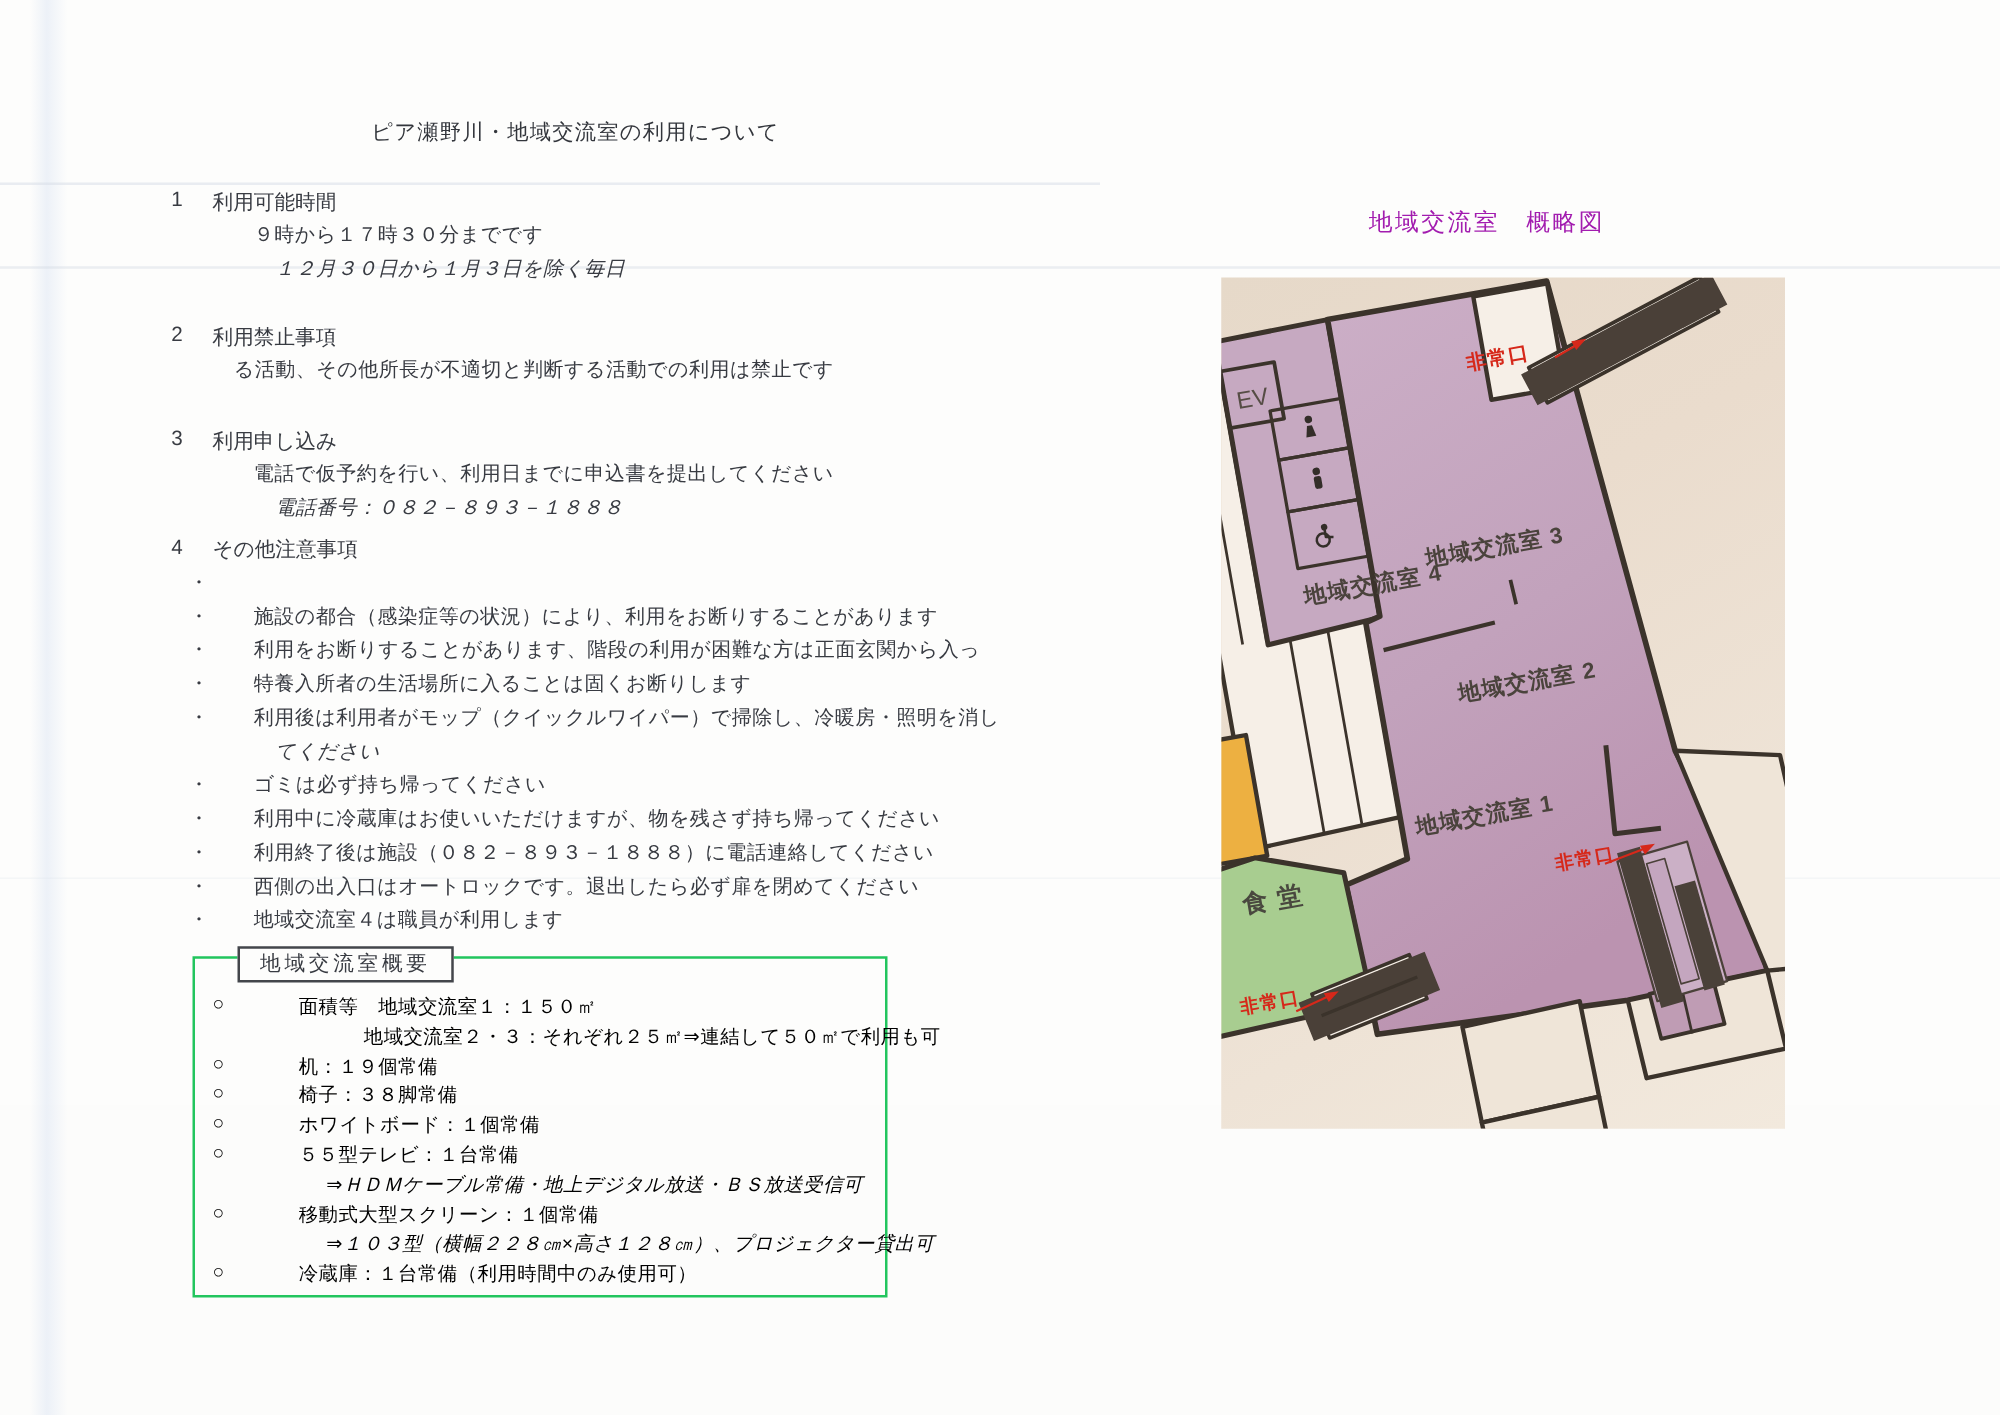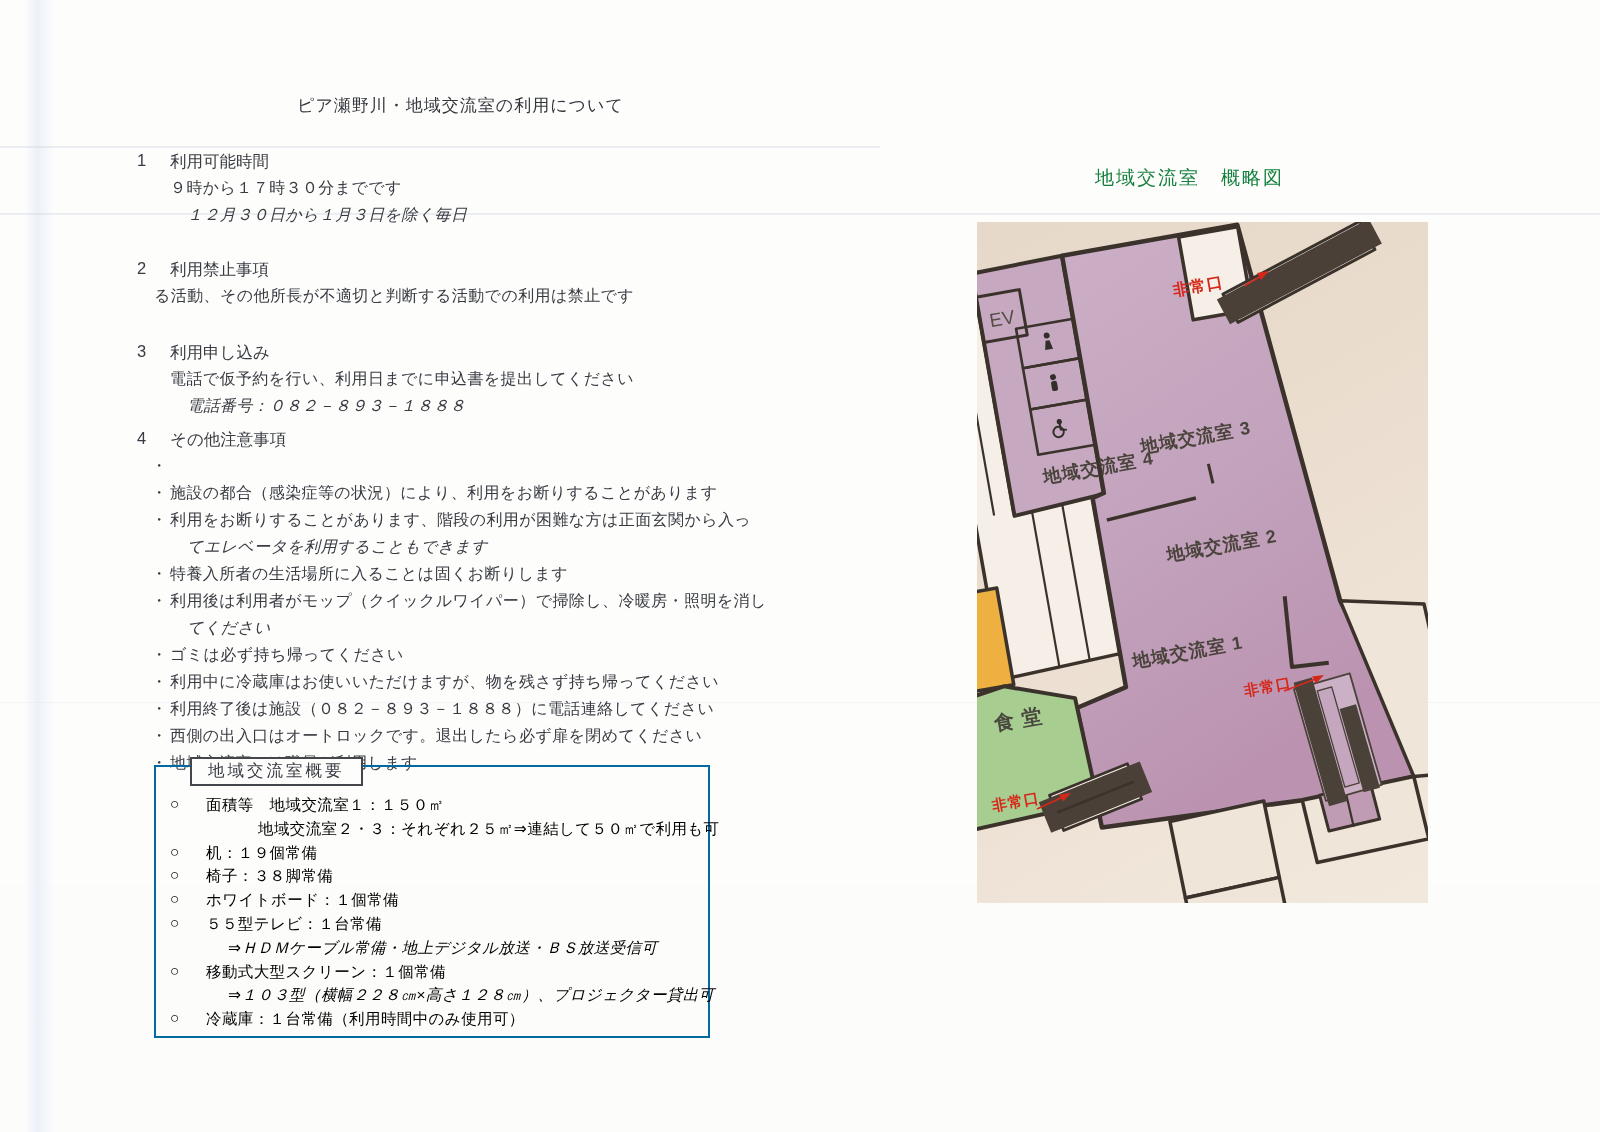--- a/index.html
+++ b/index.html
@@ -13,37 +13,37 @@
   .hline1{position:absolute;left:0;top:146px;width:880px;height:2px;background:rgba(213,220,229,.5);}
   .hline2{position:absolute;left:0;top:213px;width:1600px;height:2px;background:rgba(210,218,227,.42);}
   .hline3{position:absolute;left:0;top:702px;width:1600px;height:1px;background:rgba(220,226,234,.30);}
 
   .doc-title{position:absolute;left:297px;top:94px;font-size:17px;color:#33363c;letter-spacing:1px;}
 
   .sec{position:absolute;left:137px;color:#383b42;}
   .sh{display:flex;height:27px;font-size:16.5px;}
   .snum{width:33px;flex:none;}
   .slines{margin-left:14px;}
-  .ln{display:flex;height:27px;font-size:16px;letter-spacing:.4px;white-space:pre;}
+  .ln{display:flex;height:27px;font-size:16px;letter-spacing:.4px;white-space:pre;gap:33px;}
   .mk{width:19px;flex:none;}
   .tx[data-ind="1"]{margin-left:17px;font-style:italic;}
   .tx[data-ind="-1"]{margin-left:-16px;}
 
   
-  .sbox{position:absolute;left:154px;top:765px;width:552px;height:269px;border:2px solid #0369a1;}
+  .sbox{position:absolute;left:154px;top:765px;width:552px;height:269px;border:2px solid #22c55e;}
   .sbox-tab{position:absolute;left:34px;top:-10px;height:24px;padding:1px 16px 0 16px;border:2px solid #43464b;
     background:#fdfdfc;font-size:16.5px;letter-spacing:3px;color:#383b42;}
   .sbox-body{position:absolute;left:14px;top:28px;}
   .sbox .ln{height:23.8px;font-size:15.5px;}
   .sbox .mk{width:36px;}
   .sbox .tx[data-ind="1"]{margin-left:22px;}
   .sbox .tx[data-ind="2"]{margin-left:52px;}
 
   
-  .map-title{position:absolute;left:1095px;top:165px;font-size:19px;letter-spacing:2px;color:#15803d;}
+  .map-title{position:absolute;left:1095px;top:165px;font-size:19px;letter-spacing:2px;color:#a21caf;}
   .photo{position:absolute;left:977px;top:222px;width:451px;height:681px;overflow:hidden;
     background:linear-gradient(150deg,#e6d9c9 0%,#ead l 0,#eadccd 35%,#eee3d6 70%,#f2e9dd 100%);
     background:linear-gradient(150deg,#e6d9c9 0%,#eadccd 35%,#eee3d6 70%,#f2e9dd 100%);}
   .photo svg{display:block;}
   .fp-label{font-weight:bold;fill:#4a433c;}
   .exit-text{font-weight:bold;fill:#d6281a;}
 </style>
 </head>
 <body>
 
@@ -93,21 +93,20 @@
   <div class="sec" style="top:429px">
     <div class="sh">
       <span class="snum">4</span>
       <span class="stitle">その他注意事項</span>
     </div>
     <div class="slines">
 
     <div class="ln"><span class="mk">・</span></div>
         <div class="ln"><span class="mk">・</span><span class="tx">施設の都合（感染症等の状況）により、利用をお断りすることがあります</span></div>
         <div class="ln"><span class="mk">・</span><span class="tx">利用をお断りすることがあります、階段の利用が困難な方は正面玄関から入っ</span></div>
-        <div class="ln"><span class="mk"></span><span class="tx" data-ind="1">てエレベータを利用することもできます</span></div>
         <div class="ln"><span class="mk">・</span><span class="tx">特養入所者の生活場所に入ることは固くお断りします</span></div>
         <div class="ln"><span class="mk">・</span><span class="tx">利用後は利用者がモップ（クイックルワイパー）で掃除し、冷暖房・照明を消し</span></div>
         <div class="ln"><span class="mk"></span><span class="tx" data-ind="1">てください</span></div>
         <div class="ln"><span class="mk">・</span><span class="tx">ゴミは必ず持ち帰ってください</span></div>
         <div class="ln"><span class="mk">・</span><span class="tx">利用中に冷蔵庫はお使いいただけますが、物を残さず持ち帰ってください</span></div>
         <div class="ln"><span class="mk">・</span><span class="tx">利用終了後は施設（０８２－８９３－１８８８）に電話連絡してください</span></div>
         <div class="ln"><span class="mk">・</span><span class="tx">西側の出入口はオートロックです。退出したら必ず扉を閉めてください</span></div>
         <div class="ln"><span class="mk">・</span><span class="tx">地域交流室４は職員が利用します</span></div>
       </div>
   </div>

